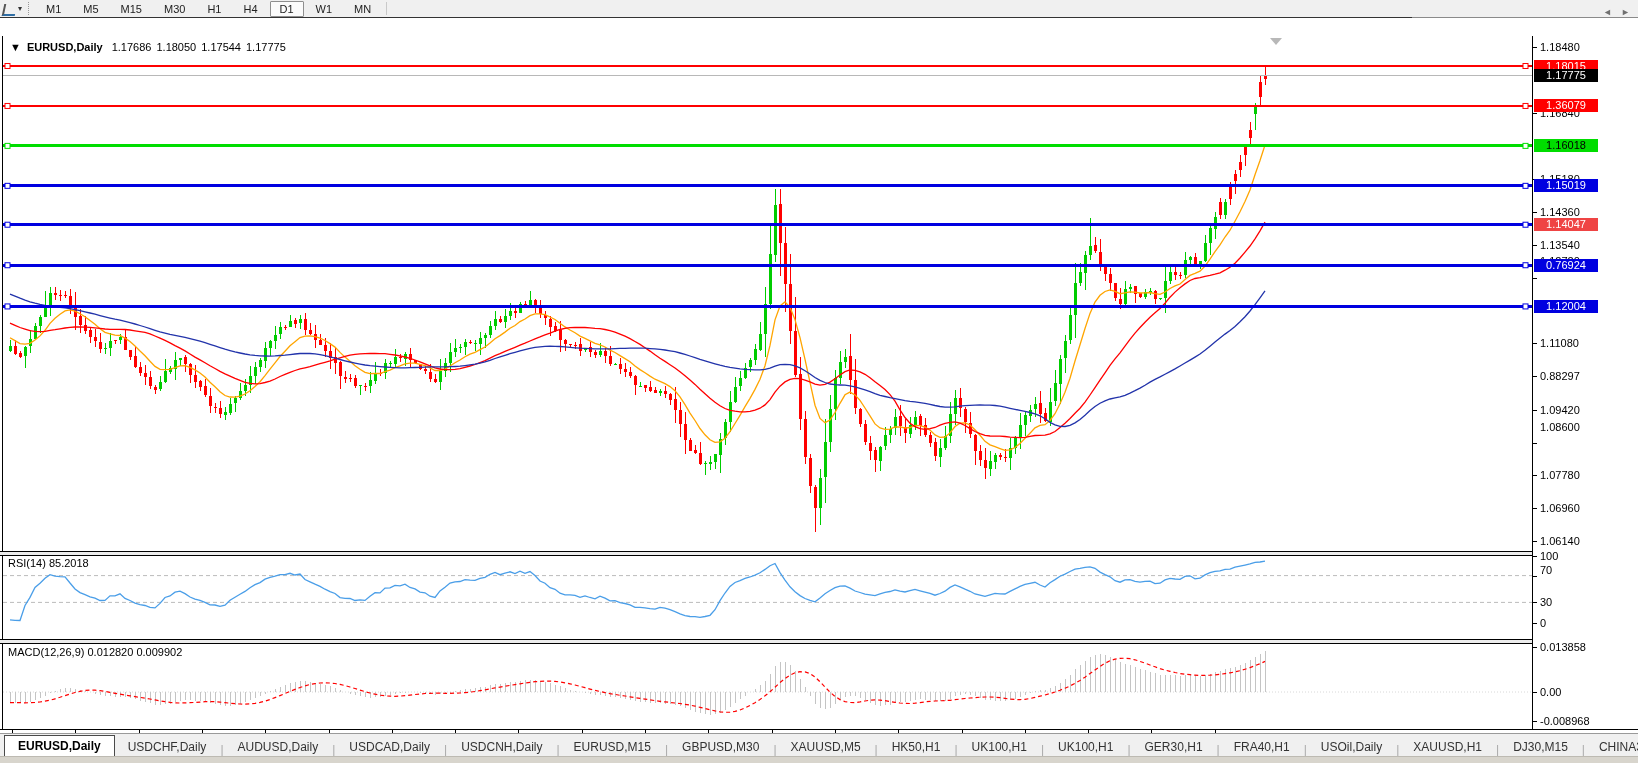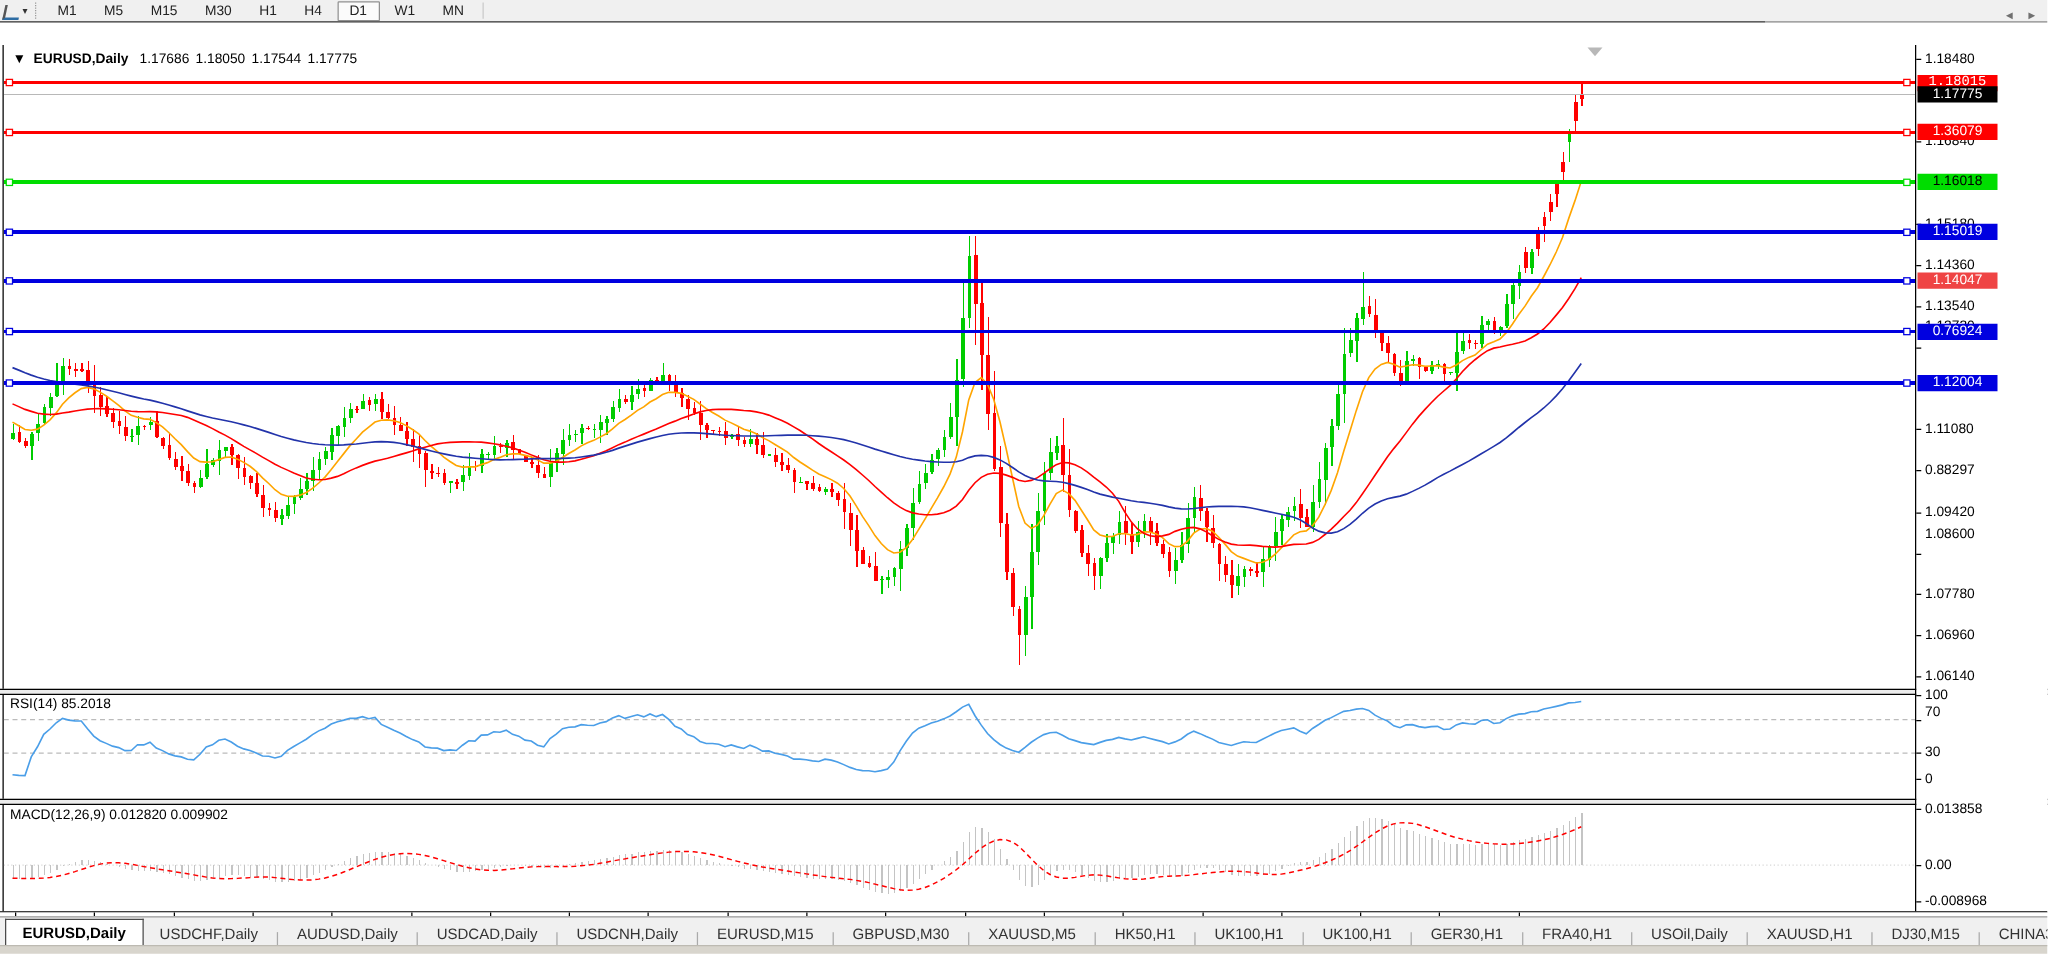--- a/index.html
+++ b/index.html
@@ -914,21 +914,21 @@
         <div class="ytick" style="top: 566.4px;"></div>
         <div class="ylab" style="top: 560.4px;">30</div>
         <div class="ytick" style="top: 586.5px;"></div>
         <div class="ylab" style="top: 580.5px;">0</div>
         <div class="ytick" style="top: 611.297px;"></div>
         <div class="ylab" style="top: 605.297px;">0.013858</div>
         <div class="ytick" style="top: 656px;"></div>
         <div class="ylab" style="top: 650px;">0.00</div>
         <div class="ytick" style="top: 684.929px;"></div>
         <div class="ylab" style="top: 678.929px;">-0.008968</div>
-        <div class="tag" style="top: 23.5px; background: rgb(255, 0, 0); color: rgb(255, 255, 255); font-family: Liberation Mono, monospace;">1.18015</div>
+        <div class="tag" style="top: 23.5px; background: rgb(255, 0, 0); color: rgb(255, 255, 255);">1.18015</div>
         <div class="tag" style="top: 33.1px; background: rgb(0, 0, 0); color: rgb(255, 255, 255);">1.17775</div>
         <div class="tag" style="top: 63.46px; background: rgb(255, 0, 0); color: rgb(255, 255, 255);">1.36079</div>
         <div class="tag" style="top: 103.38px; background: rgb(0, 221, 0); color: rgb(0, 0, 0);">1.16018</div>
         <div class="tag" style="top: 143.34px; background: rgb(0, 0, 224); color: rgb(255, 255, 255);">1.15019</div>
         <div class="tag" style="top: 182.22px; background: #ef4444; color: rgb(255, 255, 255);">1.14047</div>
         <div class="tag" style="top: 222.74px; background: rgb(0, 0, 224); color: rgb(255, 255, 255);">0.76924</div>
         <div class="tag" style="top: 263.94px; background: rgb(0, 0, 224); color: rgb(255, 255, 255);">1.12004</div>
       </div>
     <div id="axis-vline"></div>
     <div id="time-axis-line"></div>

